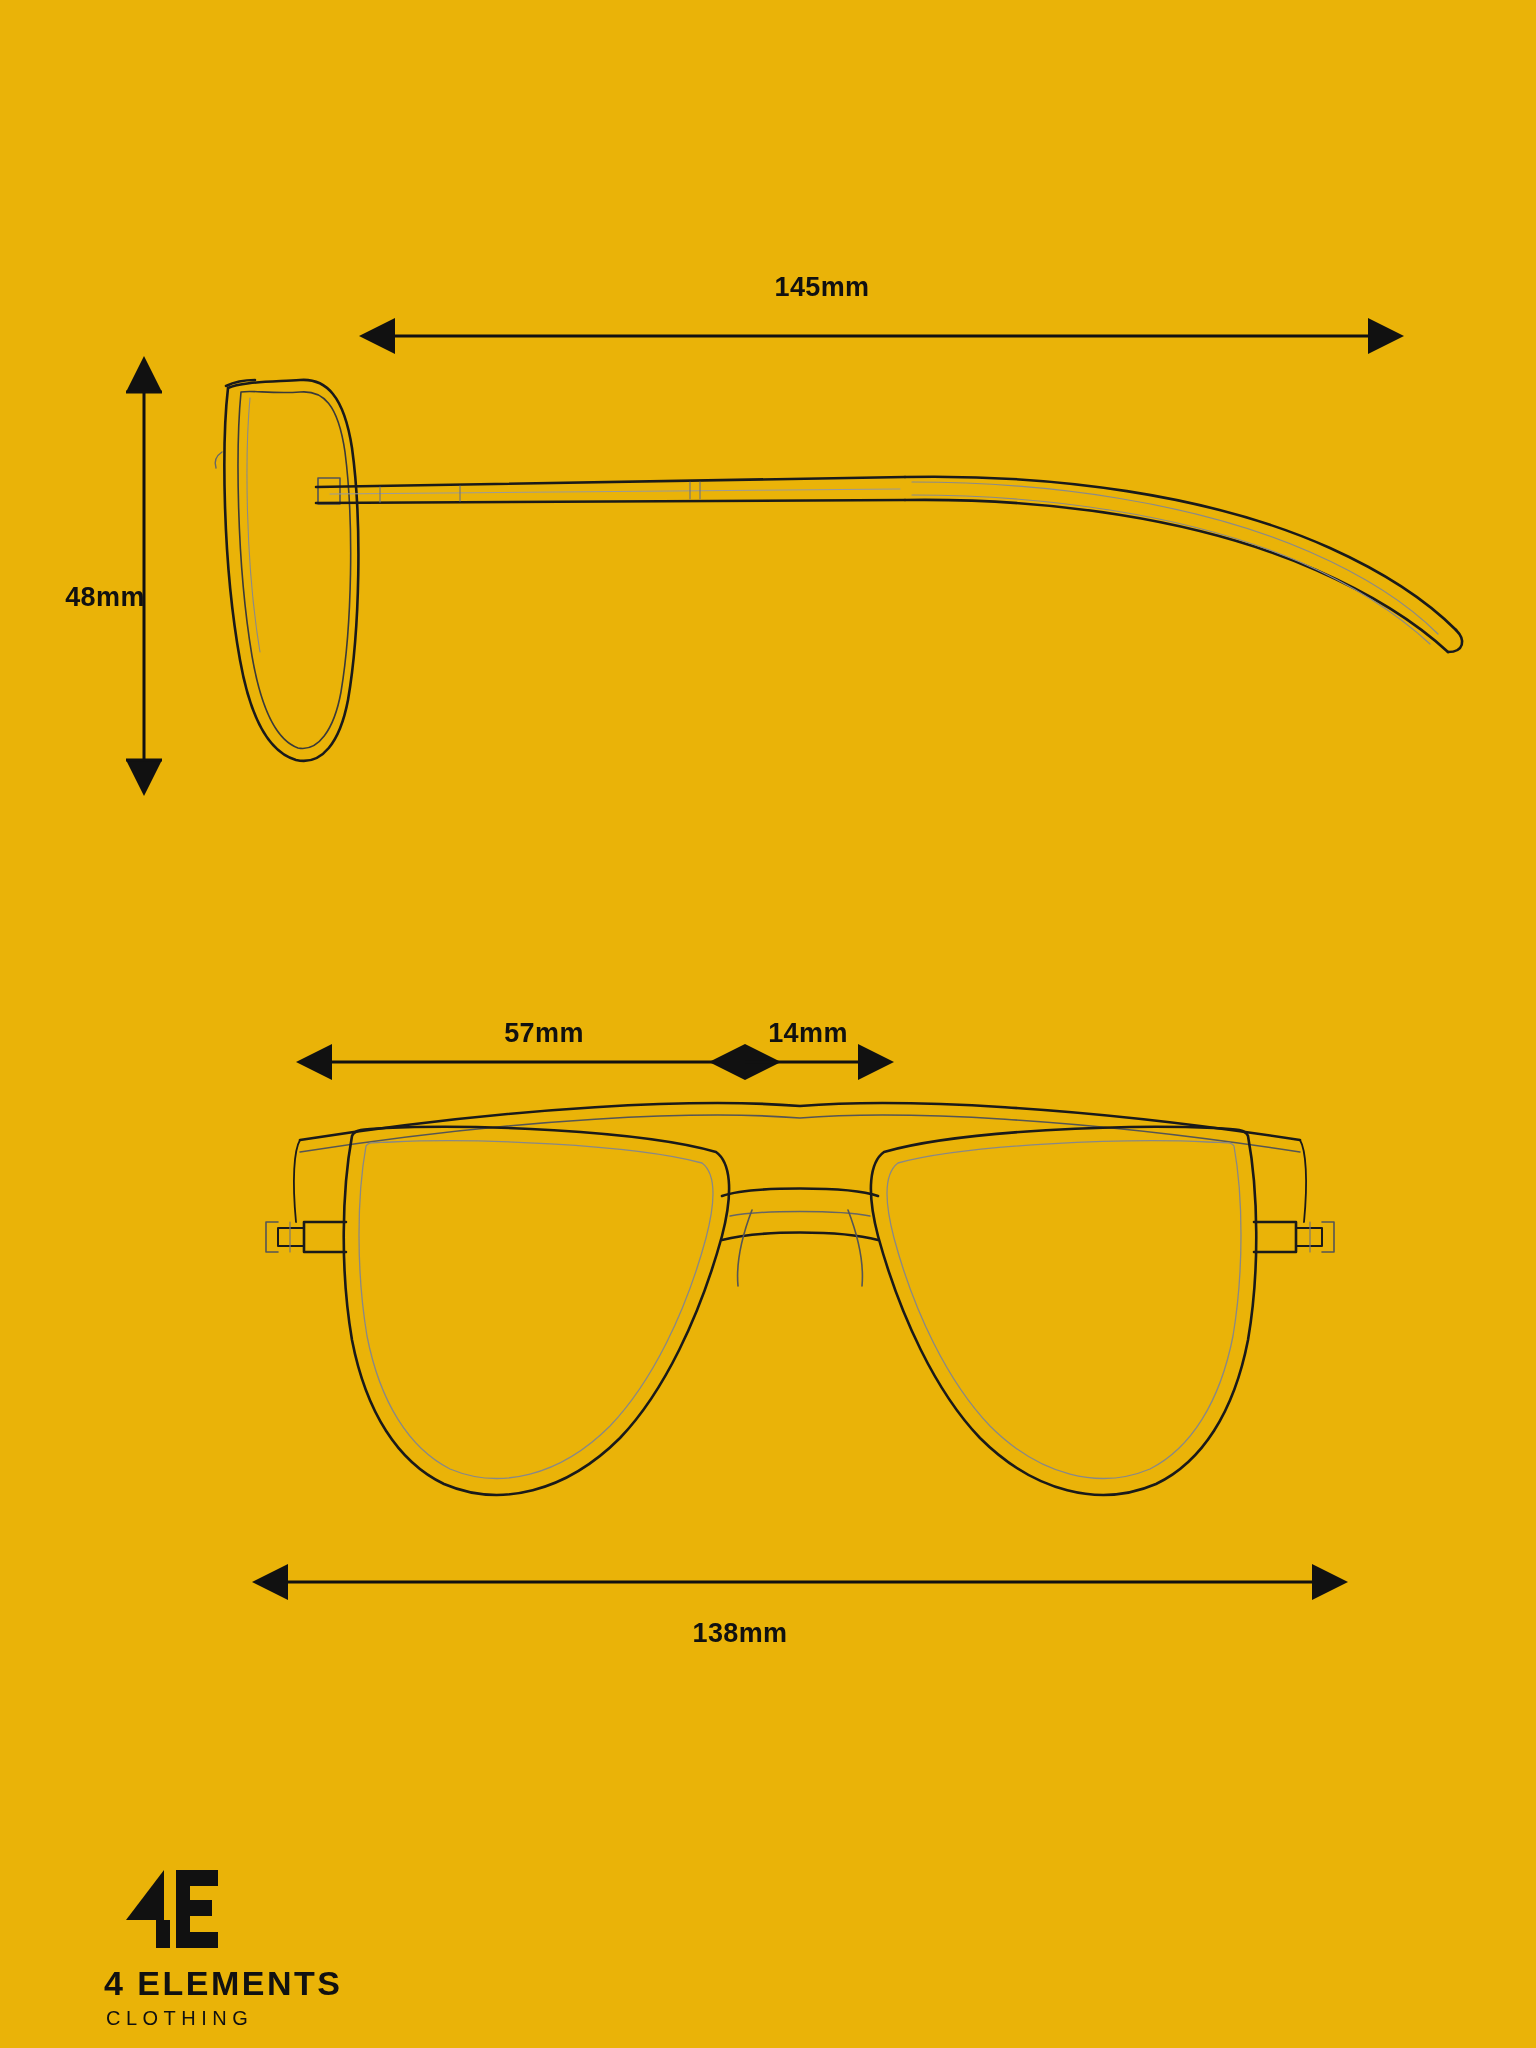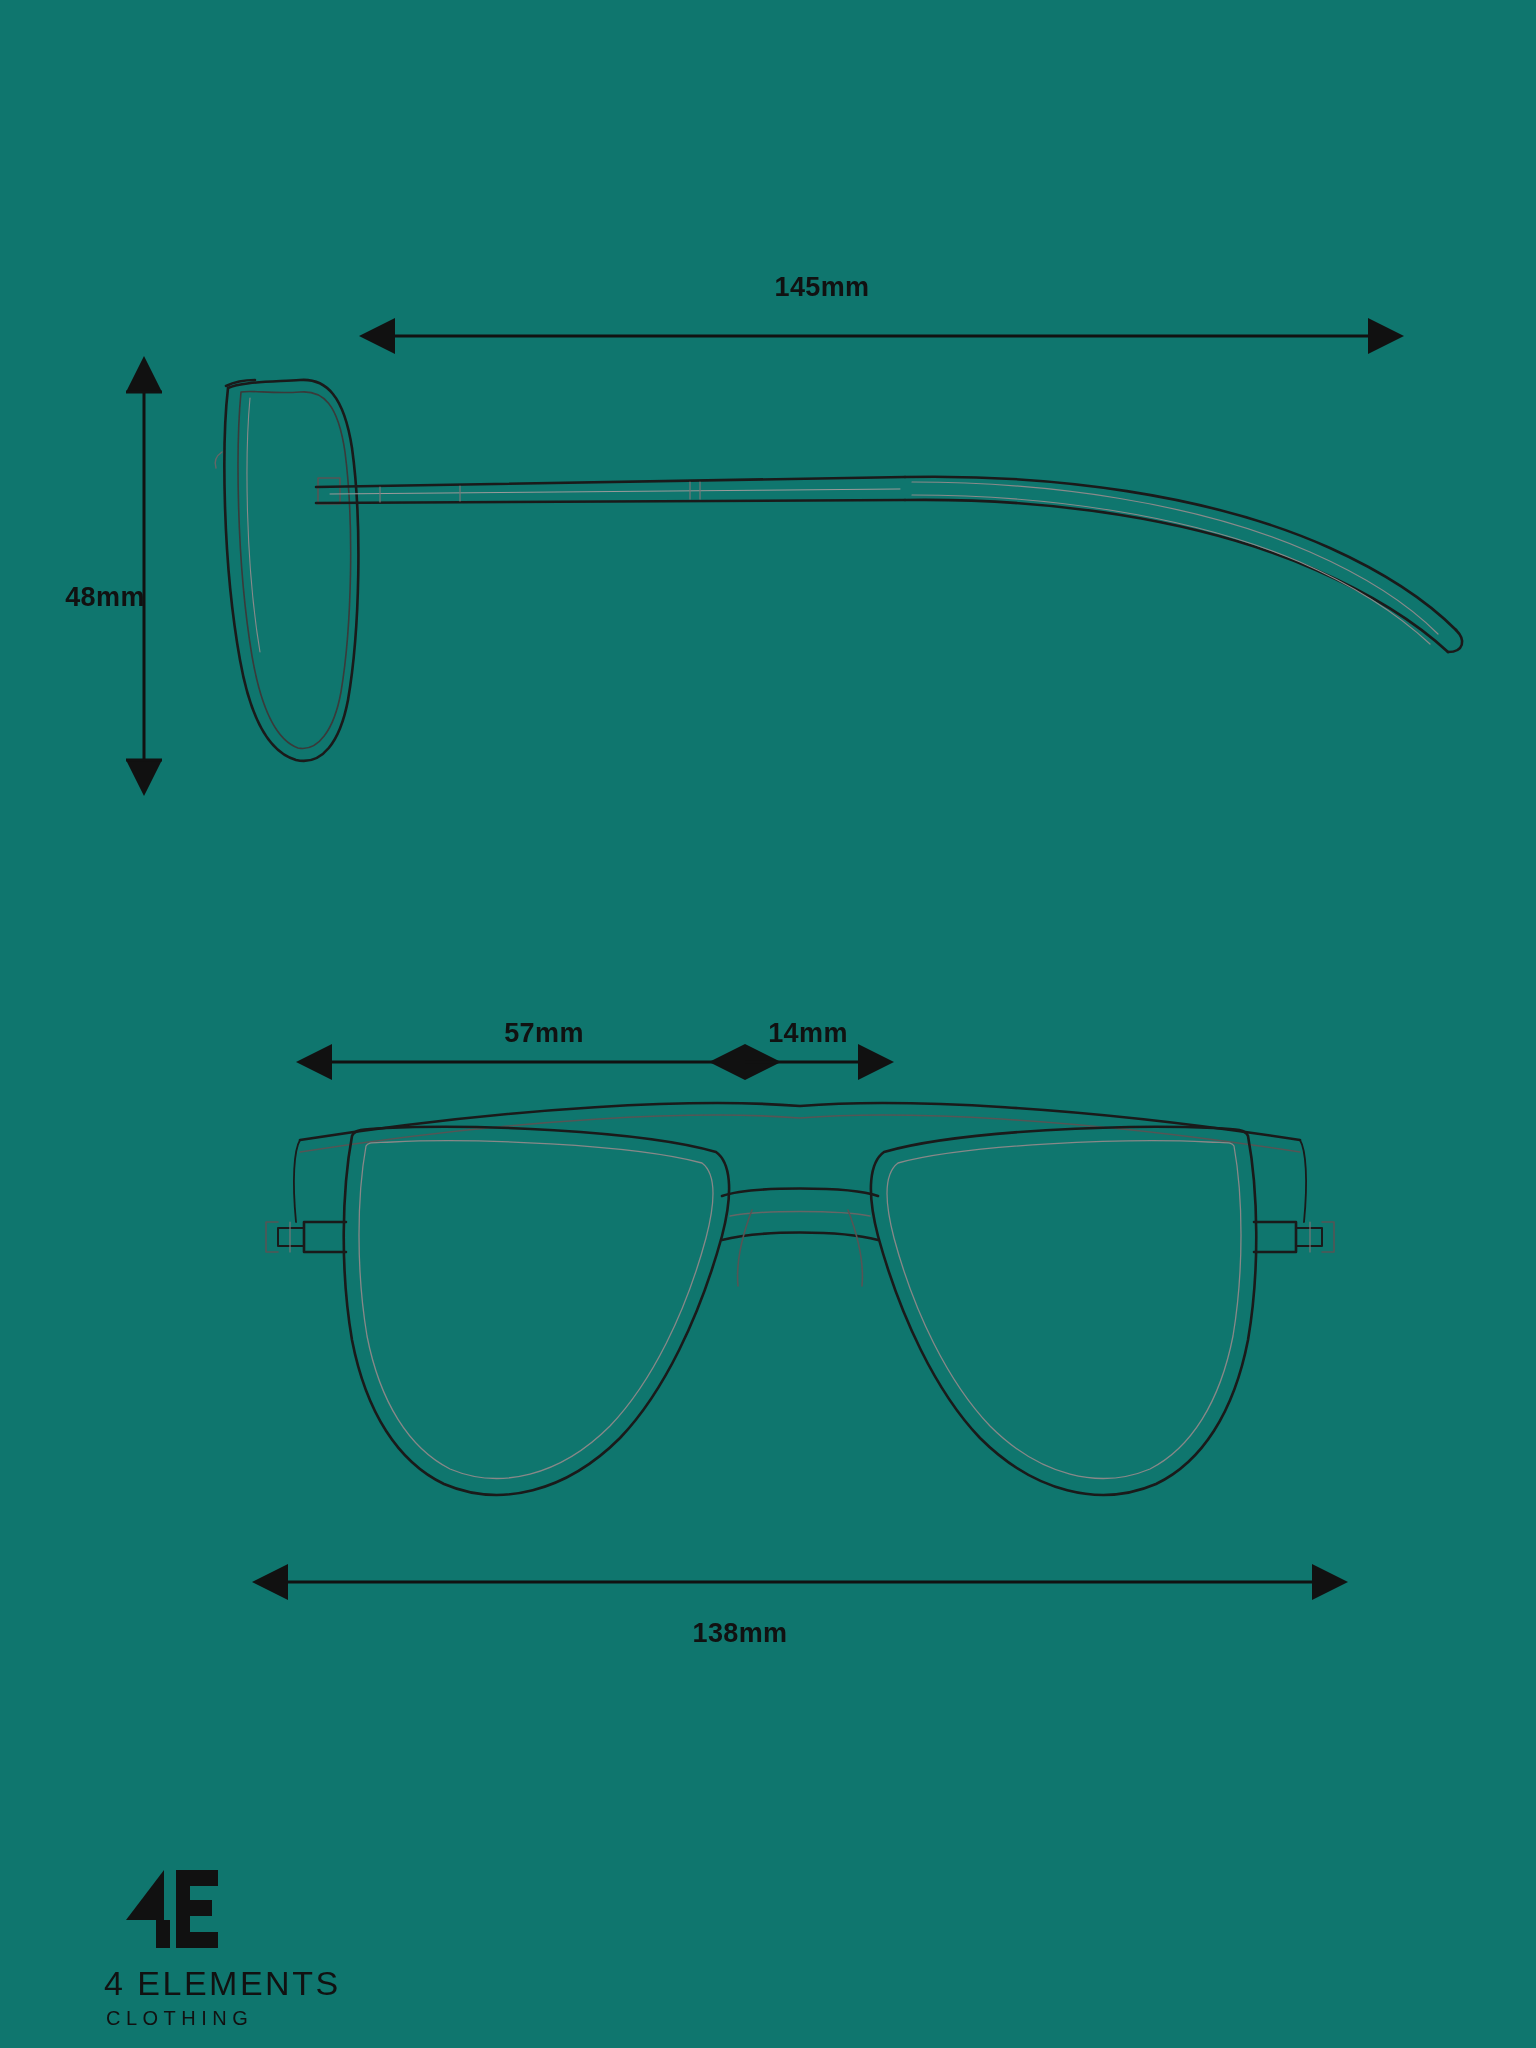--- a/index.html
+++ b/index.html
@@ -12,21 +12,21 @@
     height: 2048px;
     position: relative;
     font-family: "Liberation Sans", sans-serif;
     color: #111111;
     overflow: hidden;
   }
 
   .page {
     position: absolute;
     inset: 0;
-    background: #0f766e;
+    background: #eab308;
   }
 
   
   .dim-label {
     position: absolute;
     font-weight: 700;
     font-size: 27px;
     letter-spacing: 0.4px;
     color: #111111;
     white-space: nowrap;
@@ -50,21 +50,21 @@
     width: 300px;
   }
   .brand-mark {
     width: 104px;
     height: 86px;
     margin-left: 16px;
     position: relative;
   }
   .brand-name {
     font-size: 34px;
-    font-weight: 400;
+    font-weight: 700;
     letter-spacing: 2.5px;
     color: #111111;
     margin-top: 12px;
   }
   .brand-sub {
     font-size: 20px;
     font-weight: 400;
     letter-spacing: 5.5px;
     color: #111111;
     margin-top: 4px;

